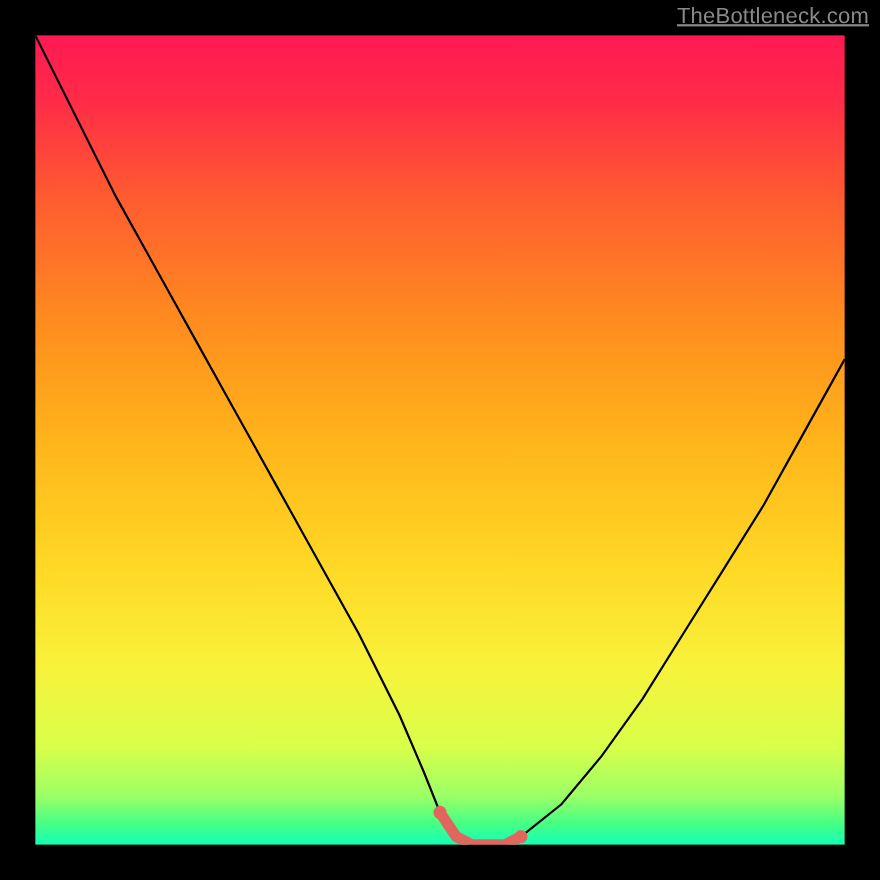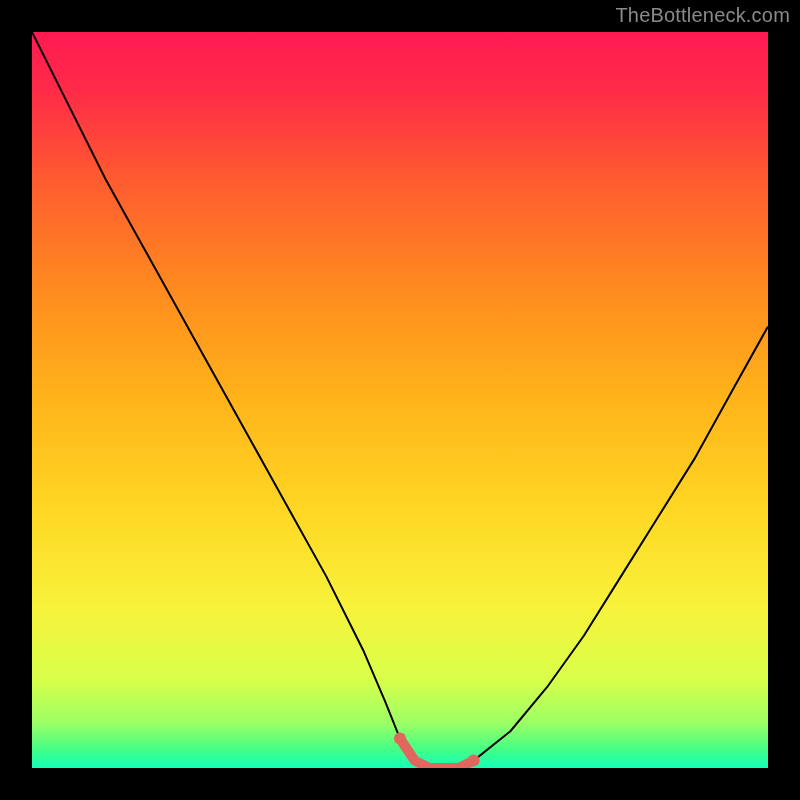--- a/index.html
+++ b/index.html
@@ -19,20 +19,21 @@
   }
   .watermark {
     position: absolute;
     top: 4px;
     right: 10px;
     color: #8a8a8a;
     font-size: 20px;
     letter-spacing: 0.2px;
     z-index: 50;
     user-select: none;
+    text-decoration: underline;
   }
   .plot-wrap {
     position: absolute;
     left: 32px;
     top: 32px;
     width: 736px;
     height: 736px;
   }
   svg {
     display: block;

